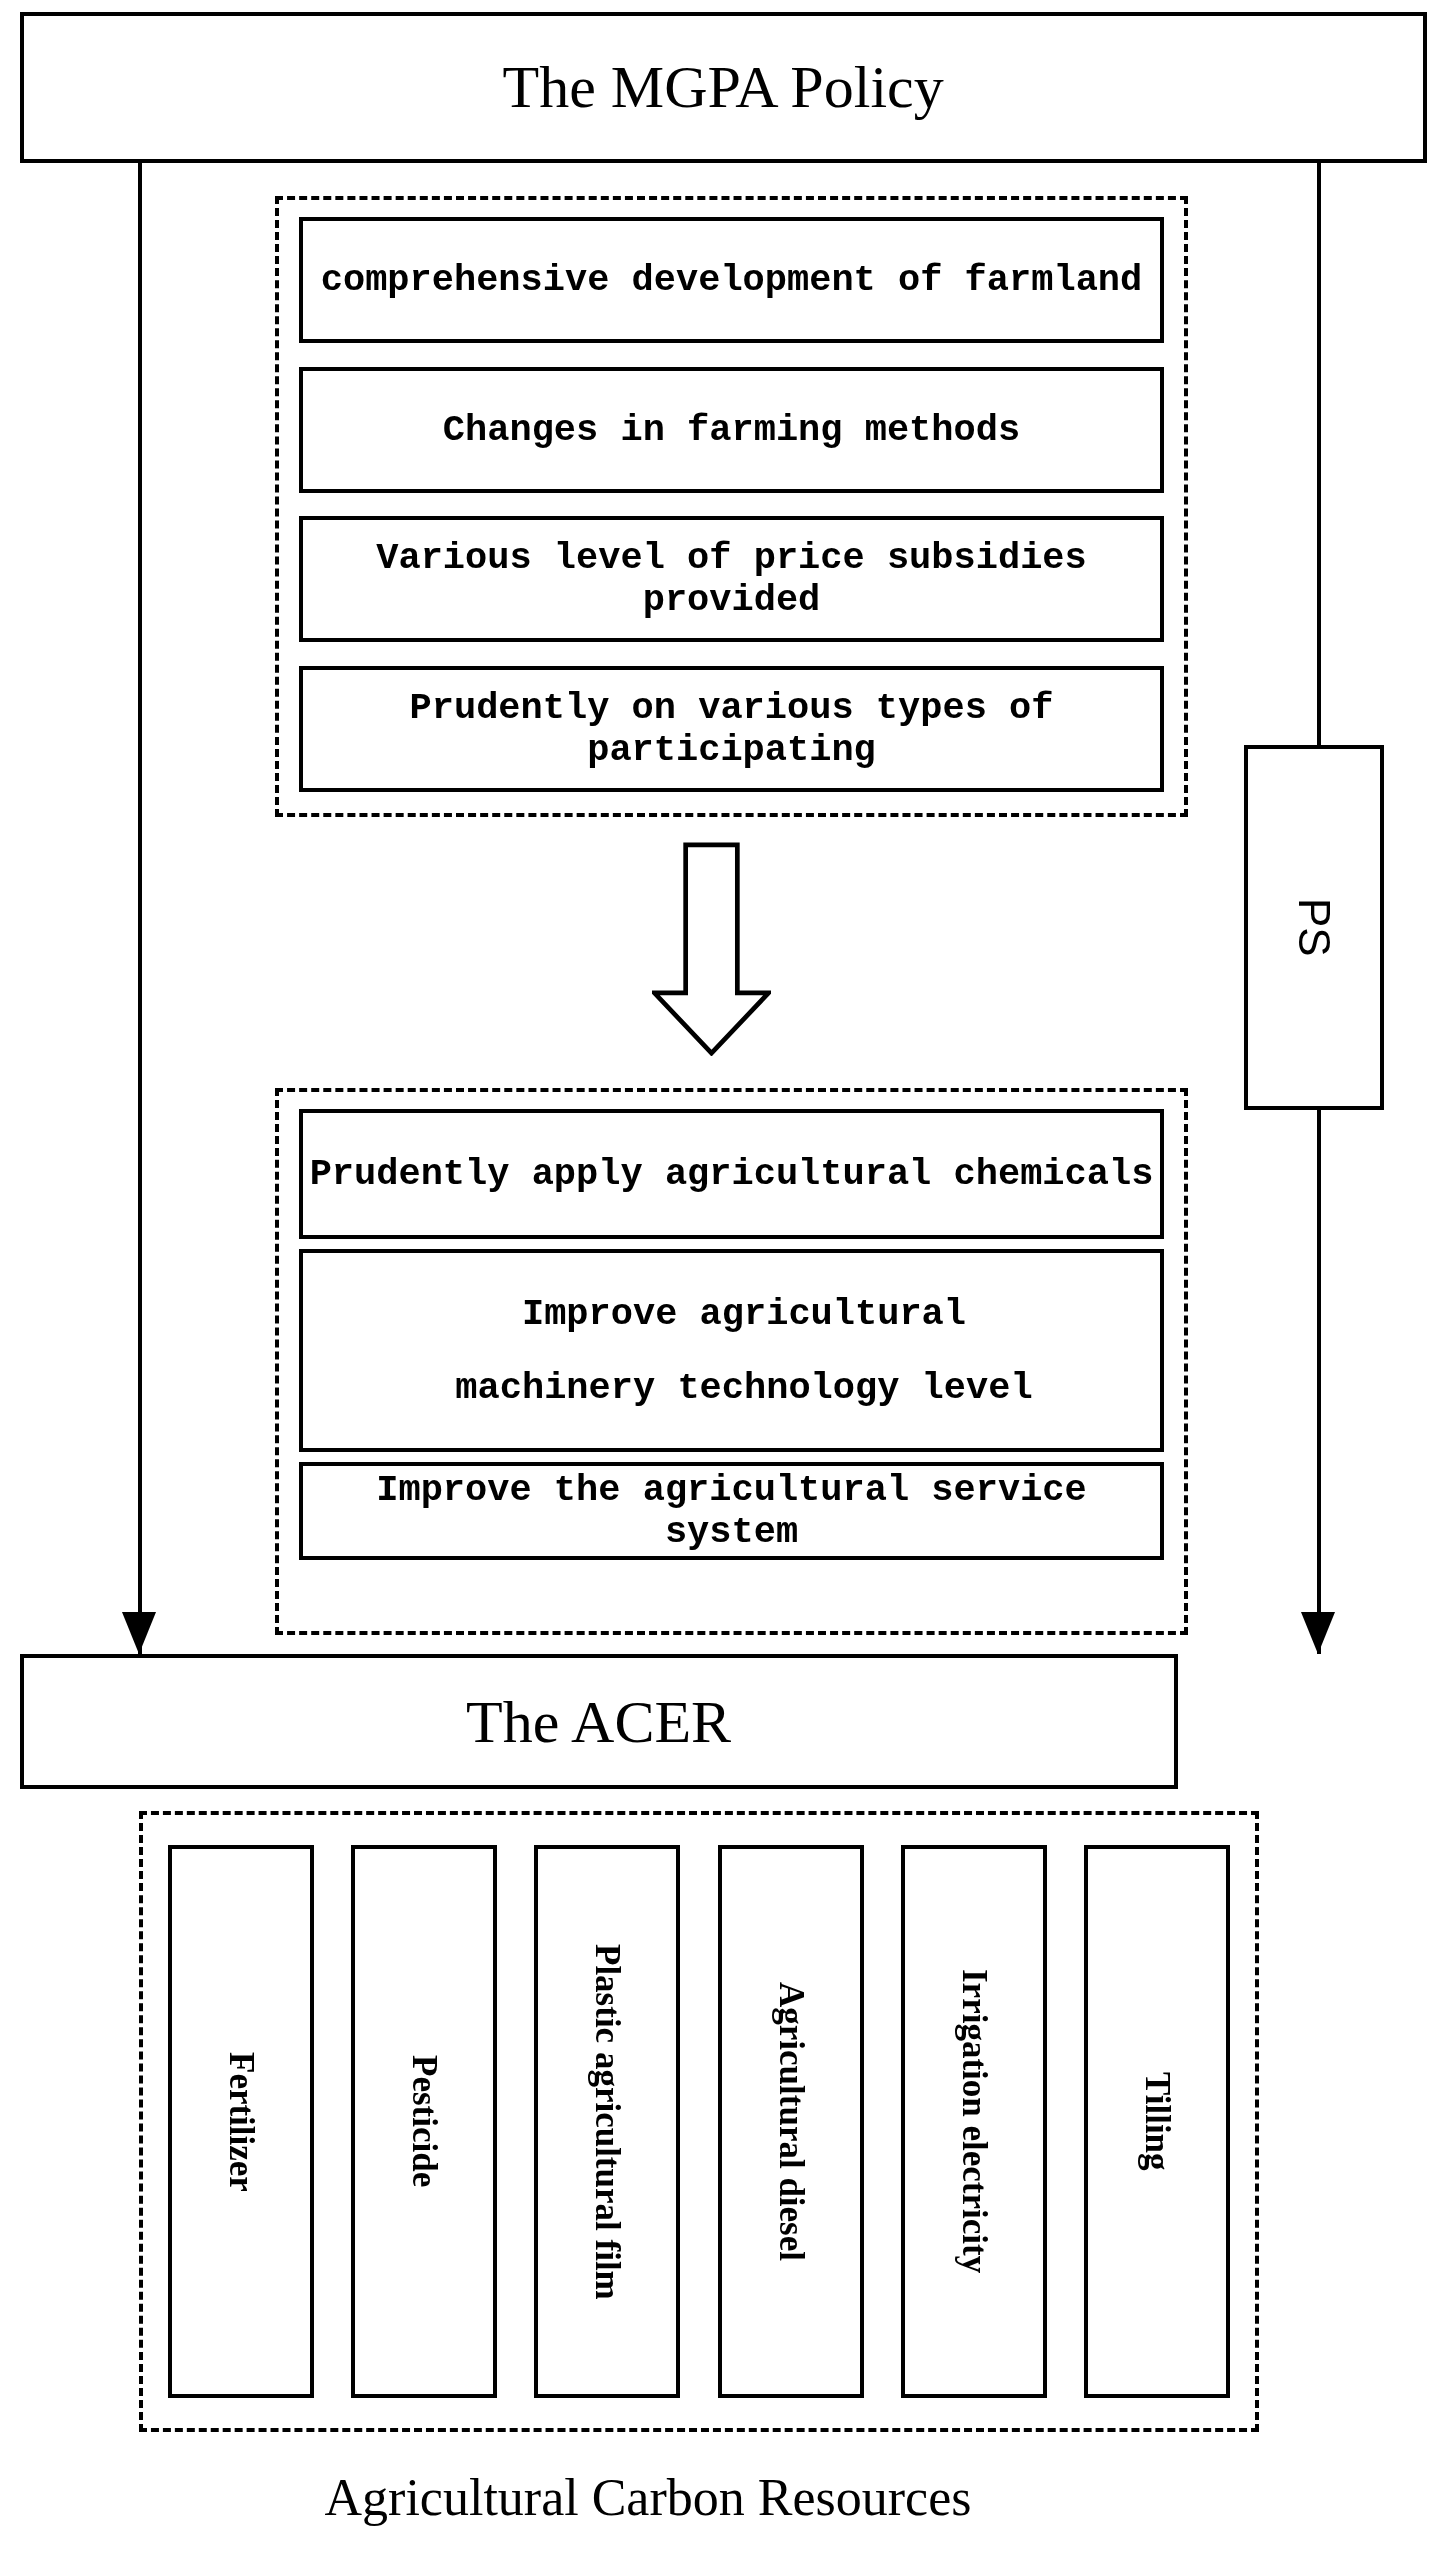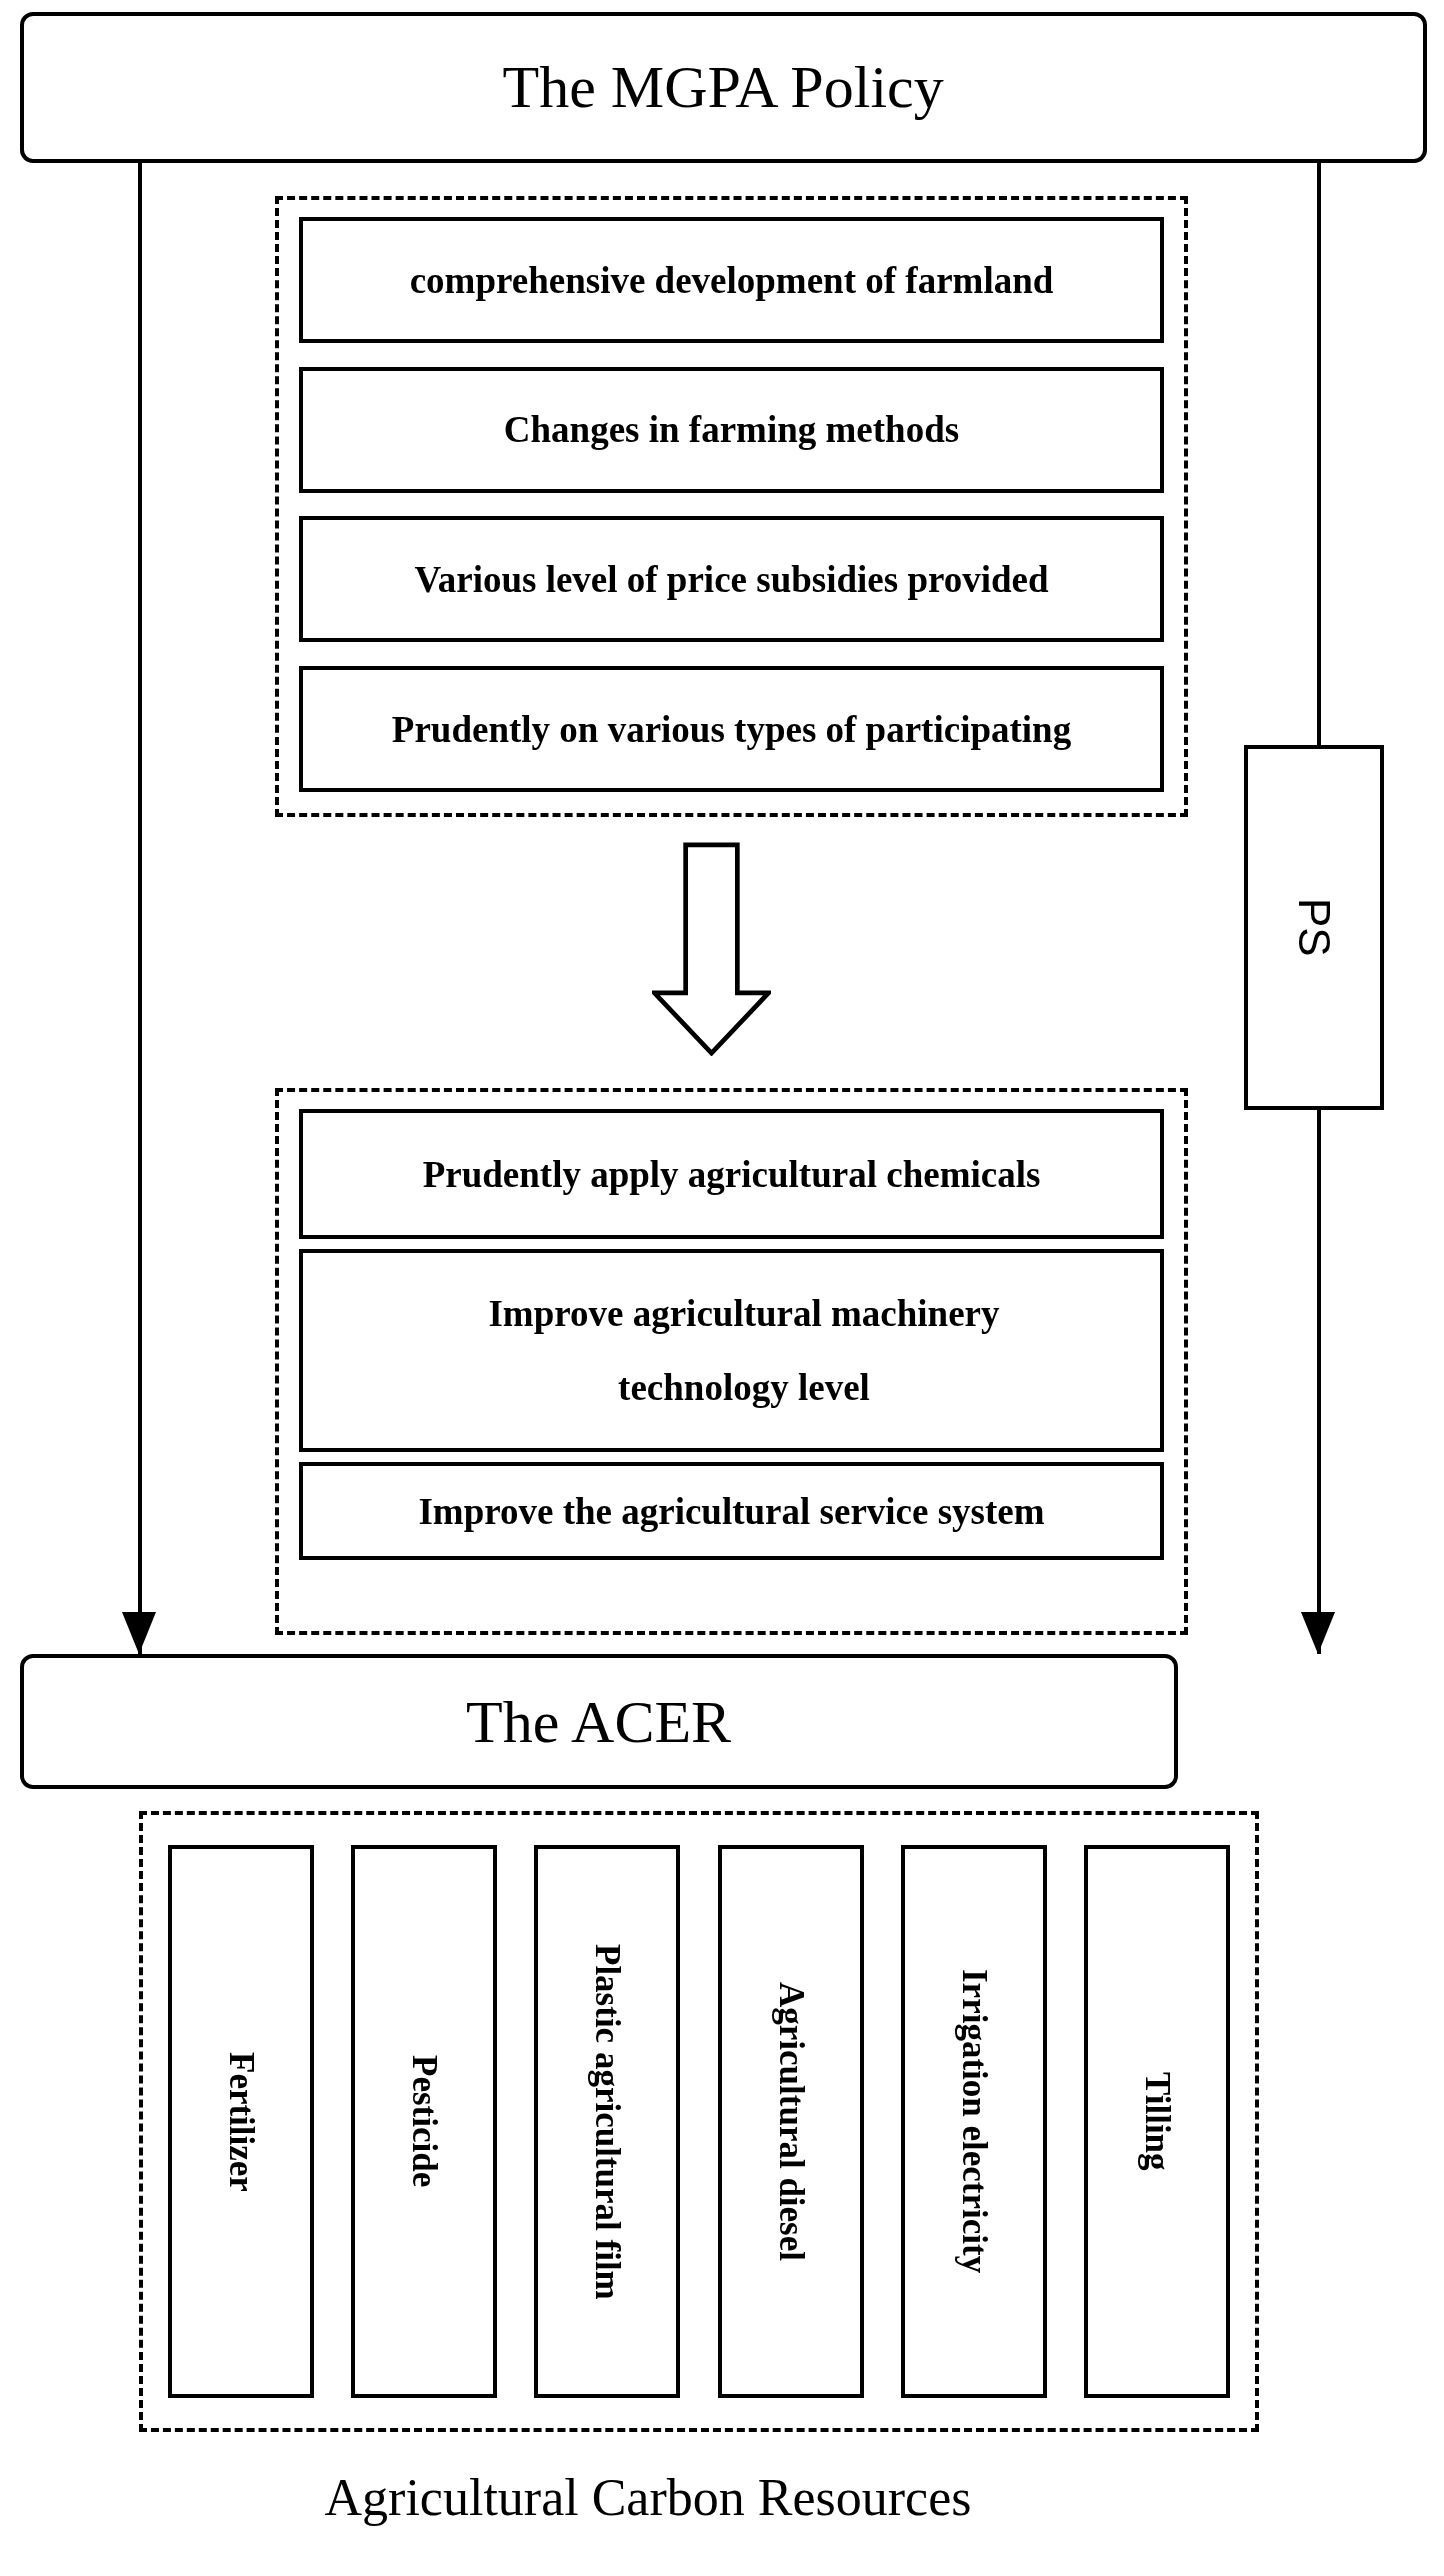--- a/index.html
+++ b/index.html
@@ -18,21 +18,21 @@
   .box {
     position: absolute;
     background: #ffffff;
     border: 4.7px solid #000000;
     display: flex;
     align-items: center;
     justify-content: center;
     text-align: center;
   }
 
-  .title-box { z-index: 2; border-radius: 13px; }
+  .title-box { z-index: 2; }
   .title-box span { font-size: 60px; line-height: 1.1; }
 
   #mgpa { left: 19.6px; top: 11.8px;  width: 1407px; height: 151px; }
   #acer { left: 19.6px; top: 1654px; width: 1158px; height: 135px; }
 
   
   .vline {
     position: absolute;
     width: 3.9px;
     background: #000000;
@@ -67,20 +67,21 @@
   .item-box {
     border: 4.7px solid #000000;
     background: #ffffff;
     display: flex;
     align-items: center;
     justify-content: center;
     text-align: center;
     flex: none;
     font-weight: bold;
     font-size: 37px;
+    font-family: Liberation Mono, monospace;
   }
   #group1 .item-box { height: 126px; }
   #group2 .item-box:nth-child(1) { height: 130px; }
   #group2 .item-box:nth-child(2) { height: 203px; line-height: 2.0; padding-left: 25px; }
   #group2 .item-box:nth-child(3) { height: 98px; }
   .wrap-narrow { display: inline-block; max-width: 597px; }
 
   
   #down-arrow {
     position: absolute;

